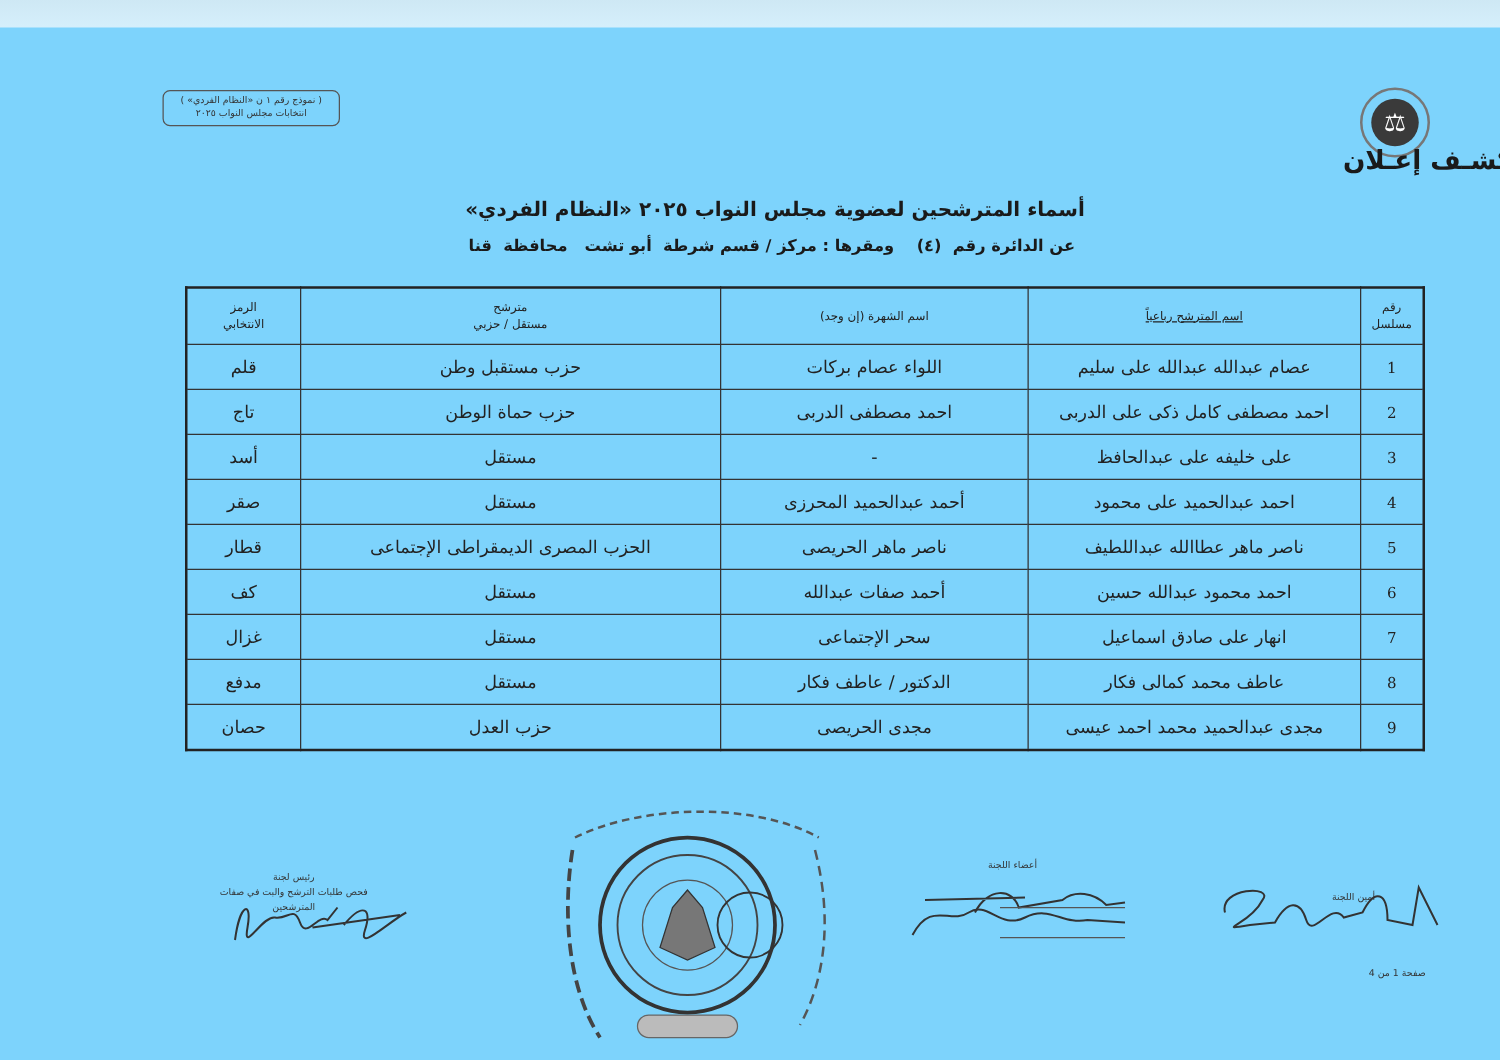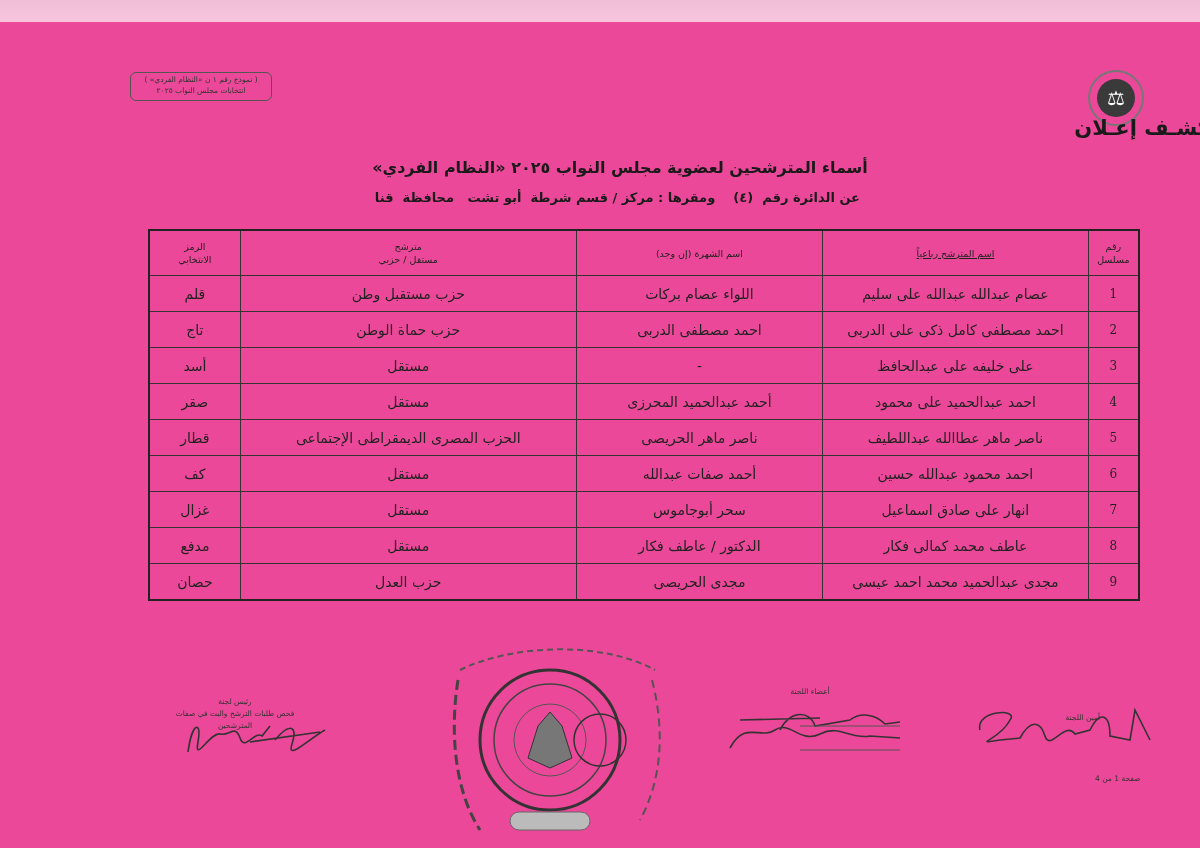--- a/index.html
+++ b/index.html
@@ -12,21 +12,21 @@
       height: 848px;
       position: relative;
       overflow: hidden;
       font-family: "DejaVu Sans", sans-serif;
       color: #1a1a1a;
     }
     .page {
       position: absolute;
       left: 0; top: 0;
       width: 1200px; height: 848px;
-      background: #ec4899;
+      background: #7dd3fc;
     }
     .top-edge {
       position: absolute;
       left: 0; top: 0; width: 1200px; height: 22px;
       background: linear-gradient(#f1f1f1, #fbfbfb);
       opacity: 0.7;
     }
     .form-box {
       position: absolute;
       left: 130px; top: 72px;
@@ -218,21 +218,21 @@
       <tr>
         <td class="num">6</td>
         <td>احمد محمود عبدالله حسين</td>
         <td>أحمد صفات عبدالله</td>
         <td>مستقل</td>
         <td>كف</td>
       </tr>
       <tr>
         <td class="num">7</td>
         <td>انهار على صادق اسماعيل</td>
-        <td>سحر أبوجاموس</td>
+        <td>سحر الإجتماعى</td>
         <td>مستقل</td>
         <td>غزال</td>
       </tr>
       <tr>
         <td class="num">8</td>
         <td>عاطف محمد كمالى فكار</td>
         <td>الدكتور / عاطف فكار</td>
         <td>مستقل</td>
         <td>مدفع</td>
       </tr>

